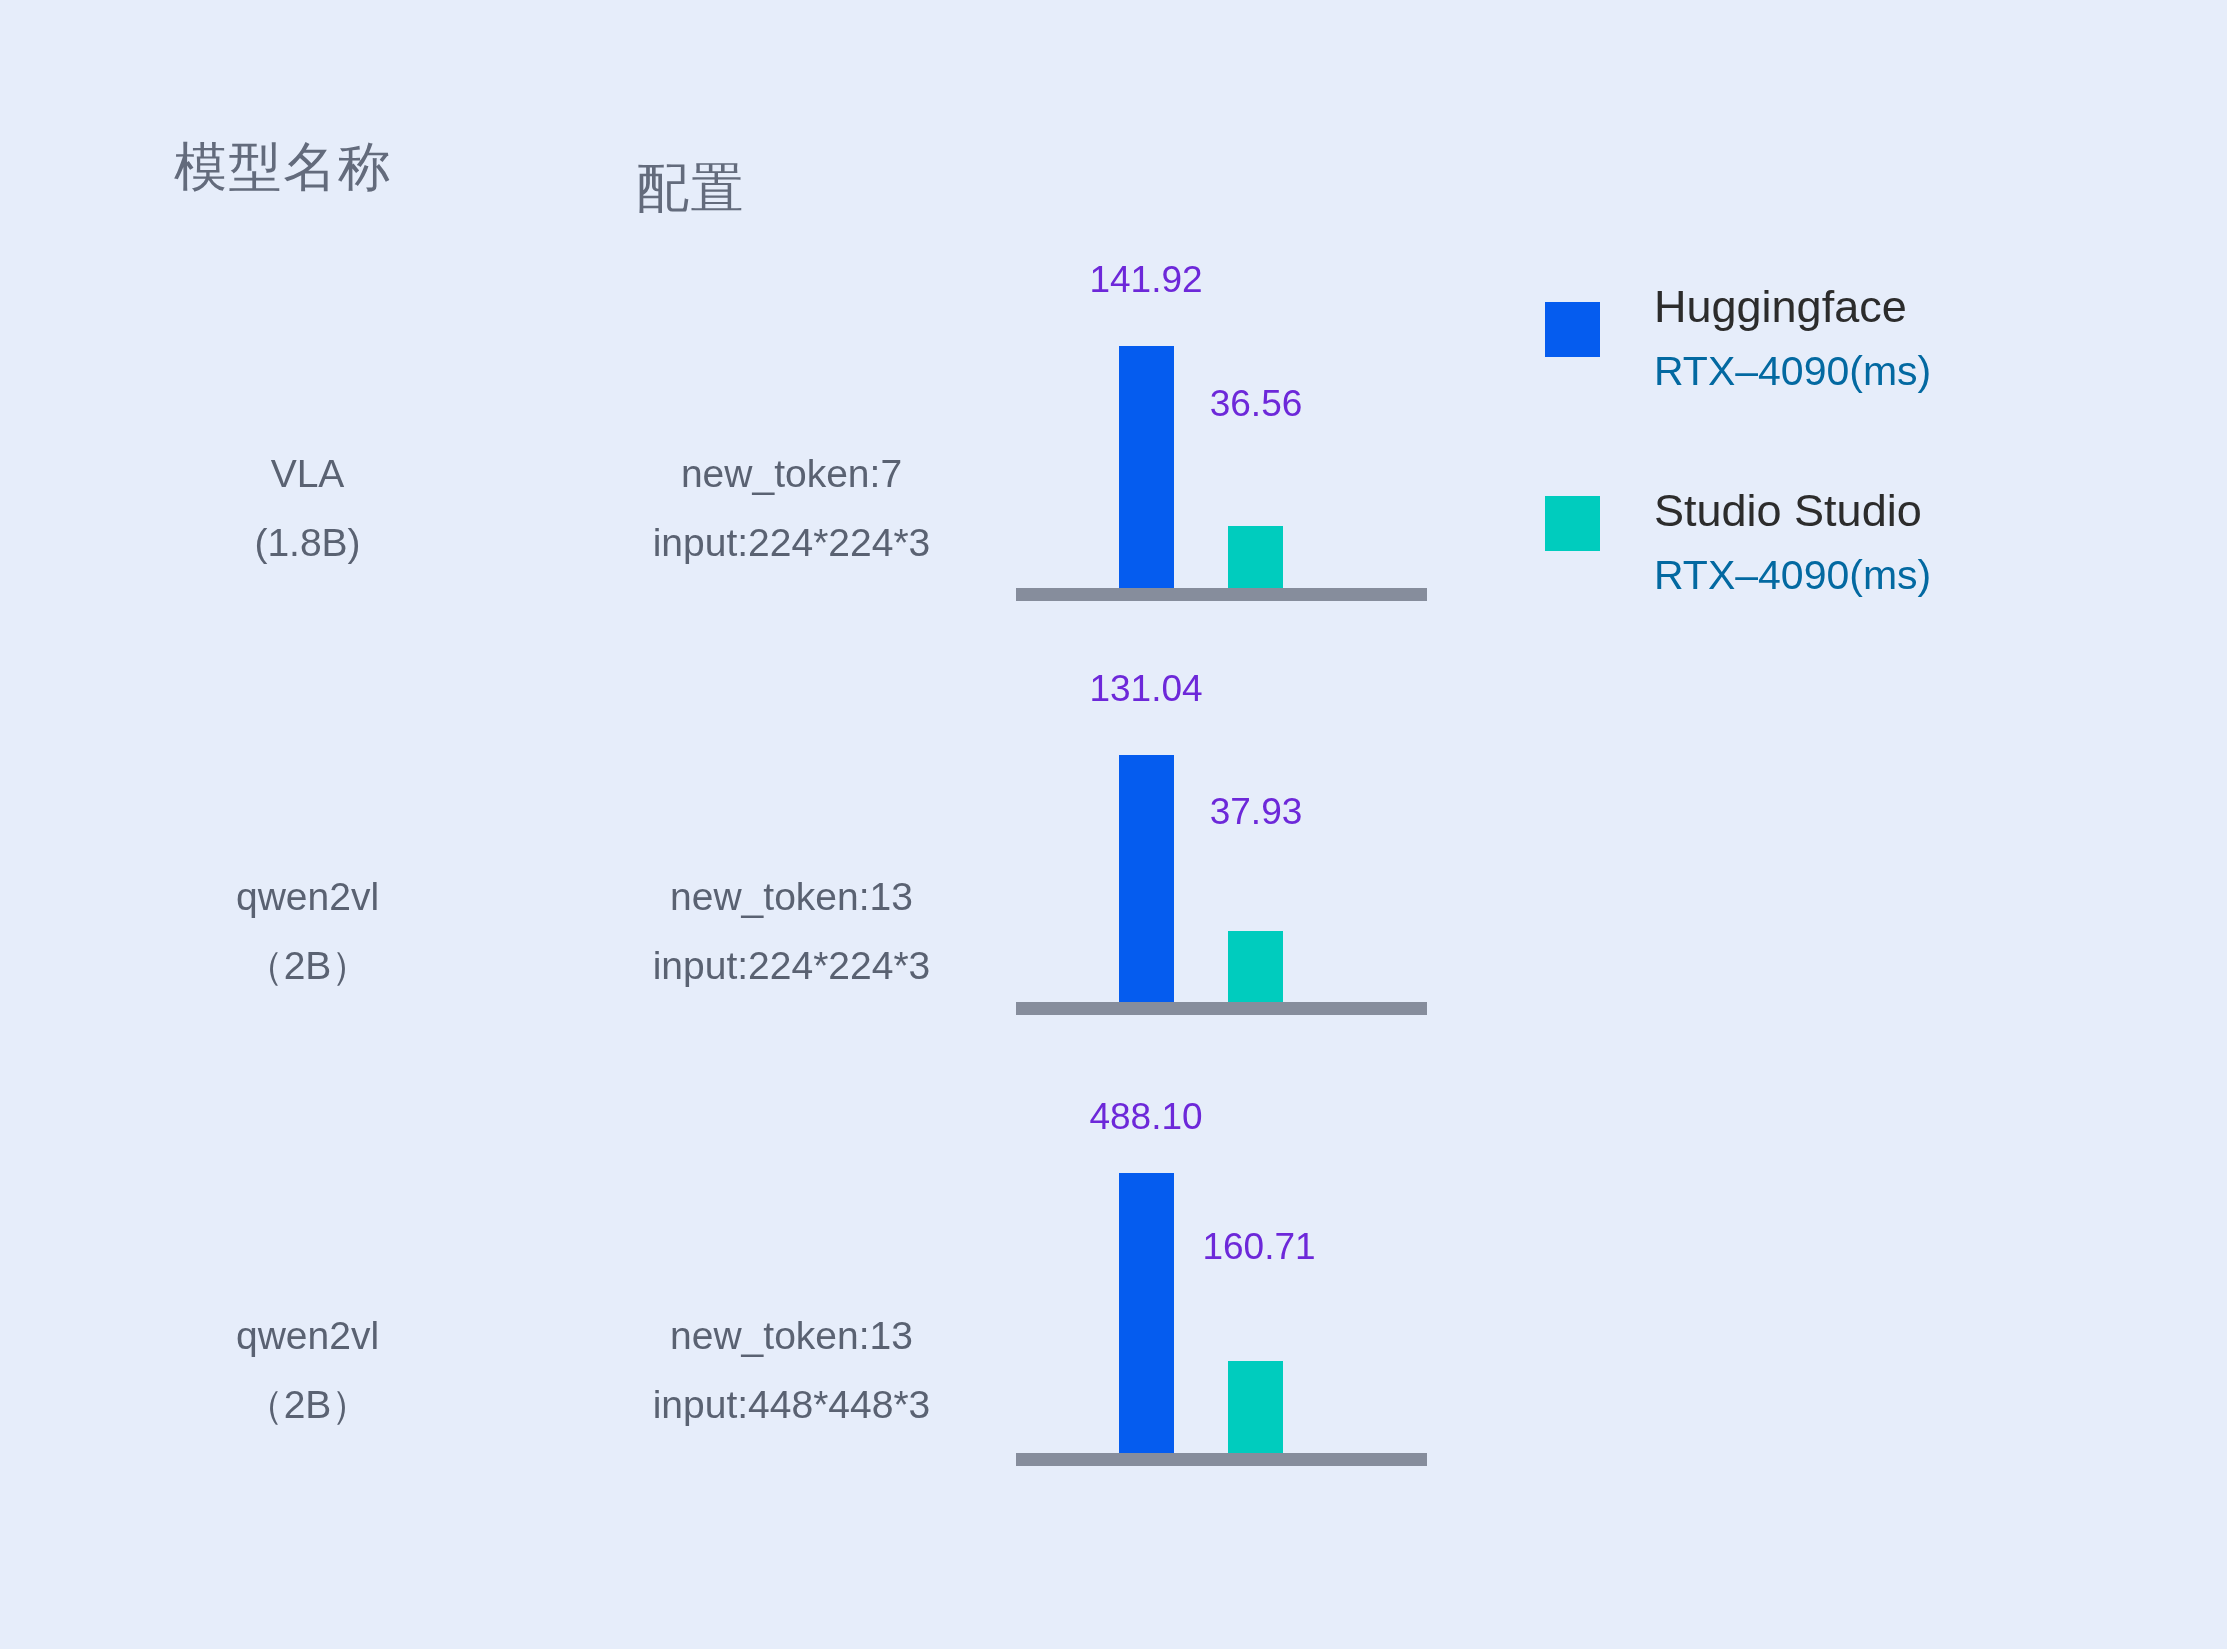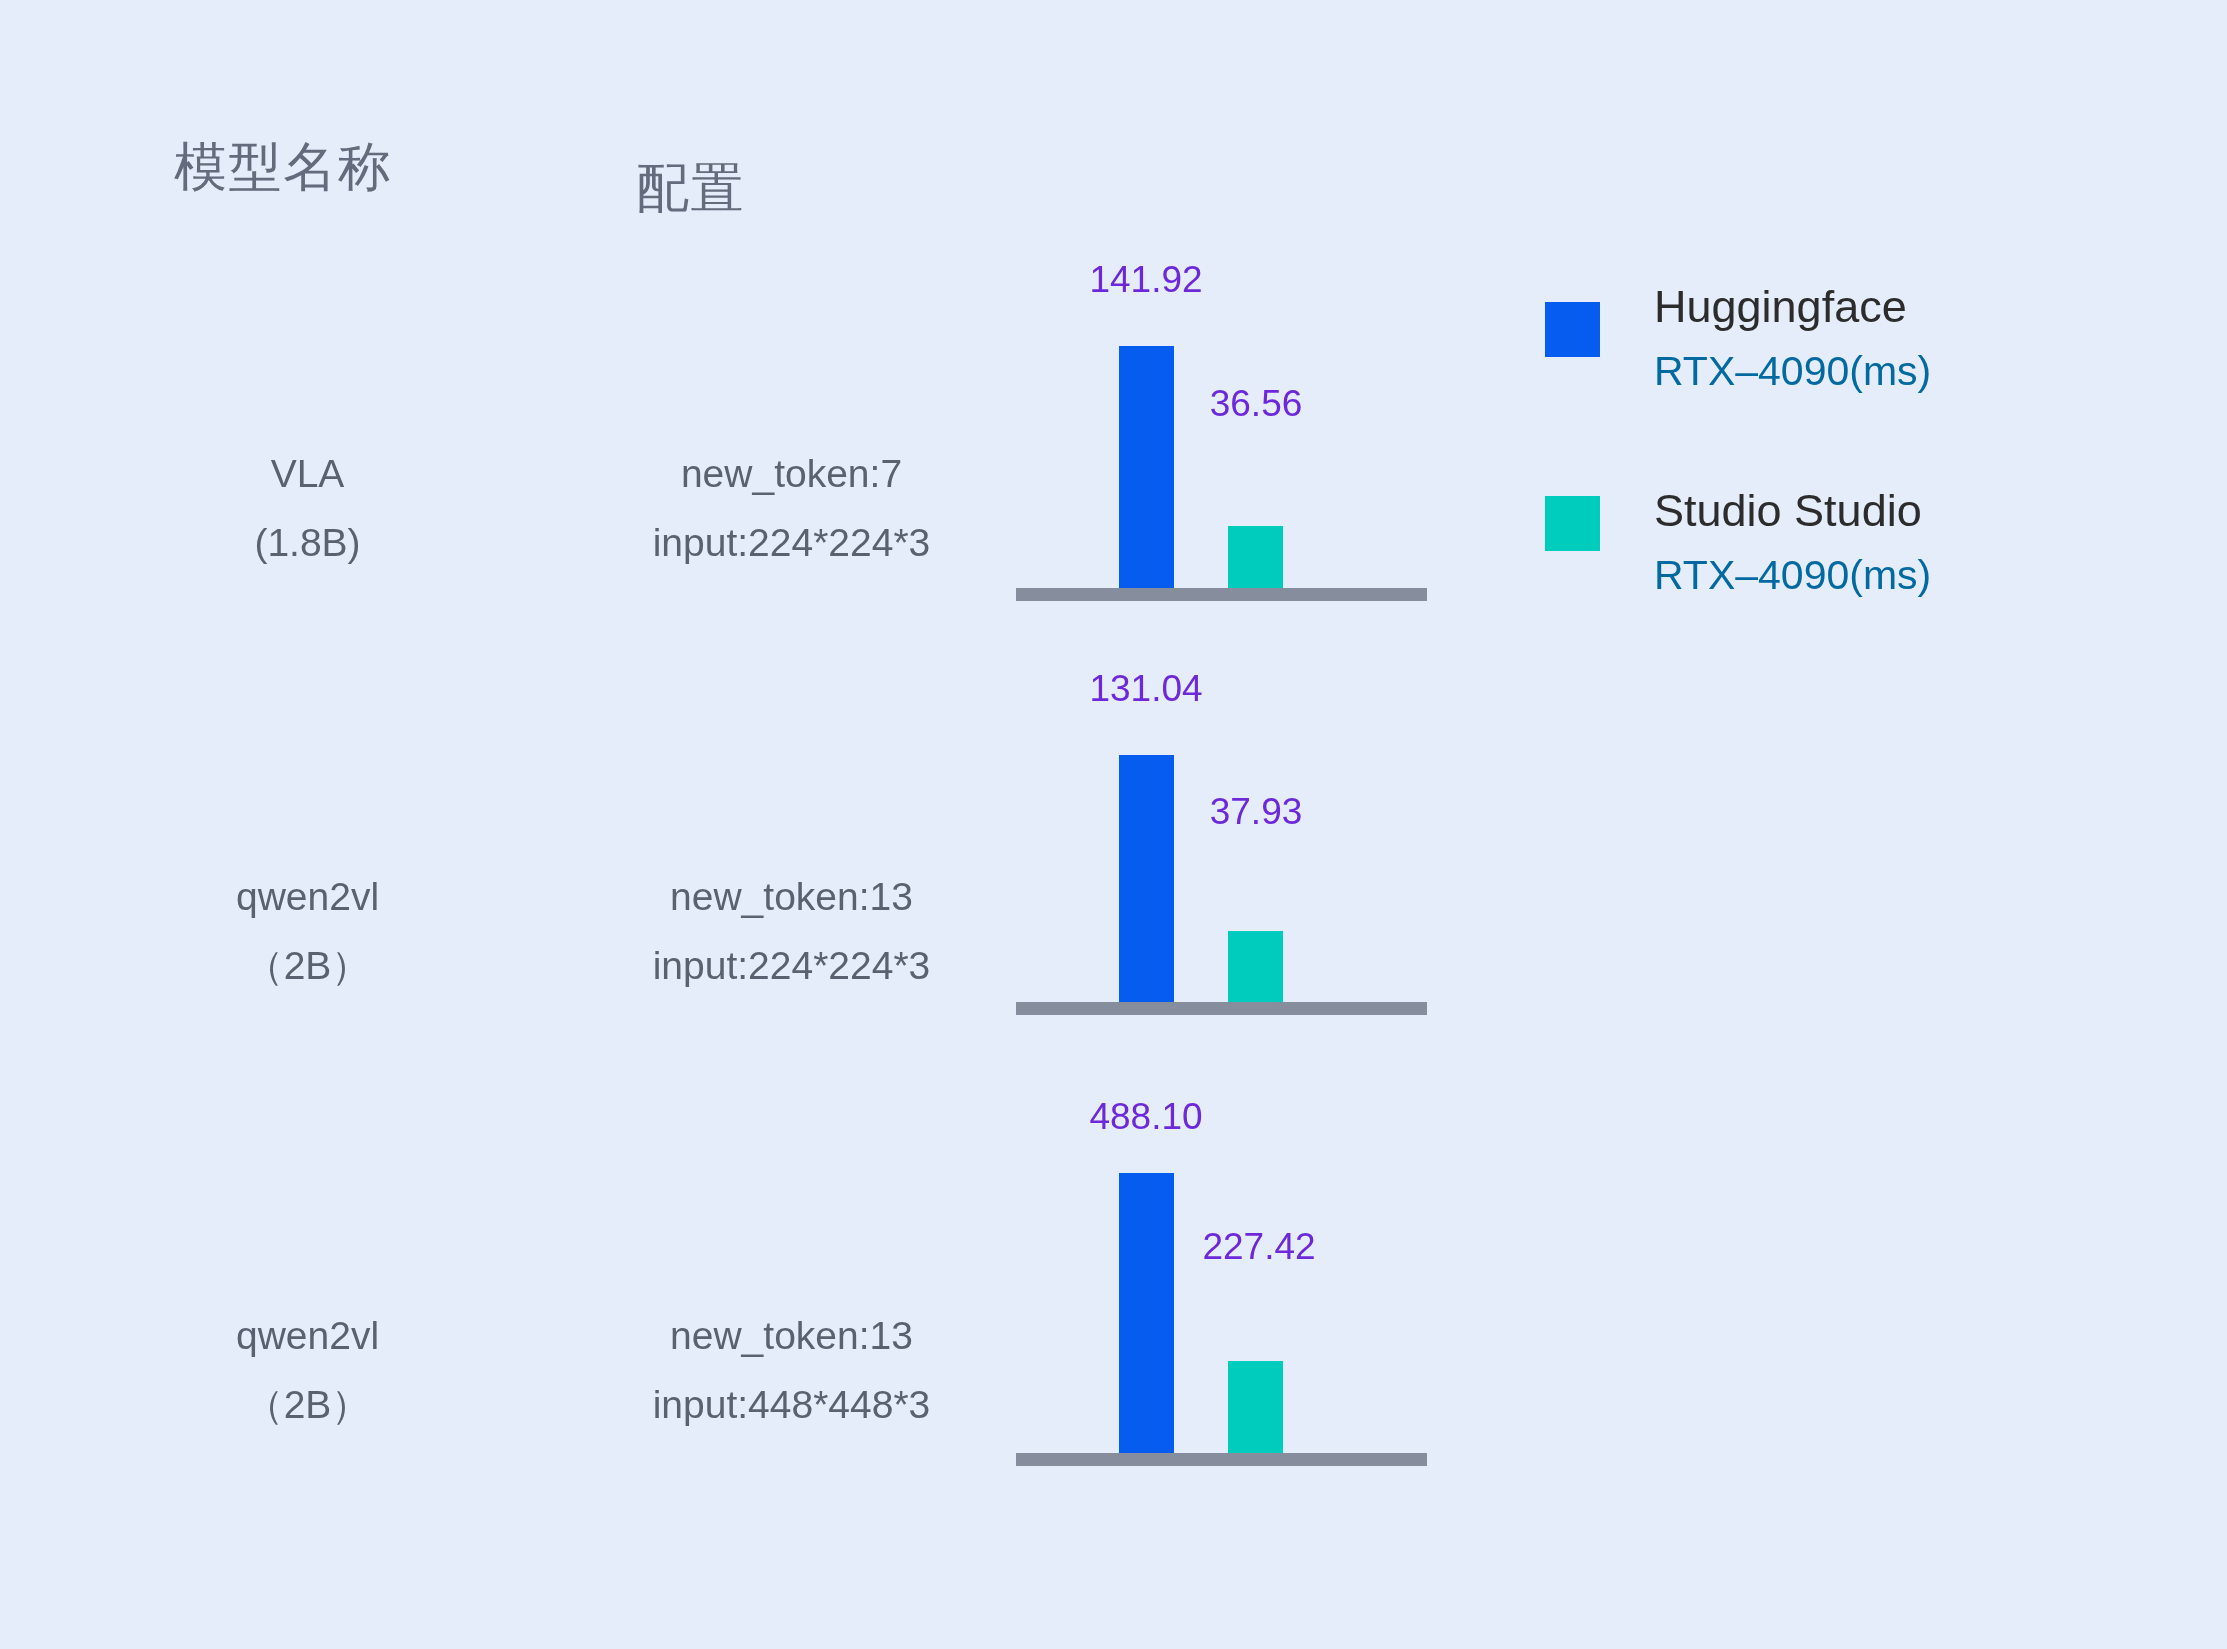--- a/index.html
+++ b/index.html
@@ -147,21 +147,21 @@
       <div>qwen2vl</div>
       <div>（2B）</div>
     </div>
     <div class="cell-text cell-config">
       <div>new_token:13</div>
       <div>input:448*448*3</div>
     </div>
   </div>
   <div class="chart" id="chart-2">
     <div class="vlabel" style="left:130px; top:-56px;">488.10</div>
-    <div class="vlabel" style="left:243px; top:74px;">227.42</div>
+    <div class="vlabel" style="left:243px; top:74px;">160.71</div>
     <div class="bar primary overflow" style="height:293px; background:#055cef;"></div>
     <div class="bar secondary" style="height:92px; background:#00ccbe;"></div>
     <div class="baseline"></div>
   </div>
 
   <div class="legend">
     <div class="legend-item" id="legend-item-0">
       <div class="legend-swatch" style="background:#055cef;"></div>
       <div class="legend-text">
         <div class="legend-title">Huggingface</div>

